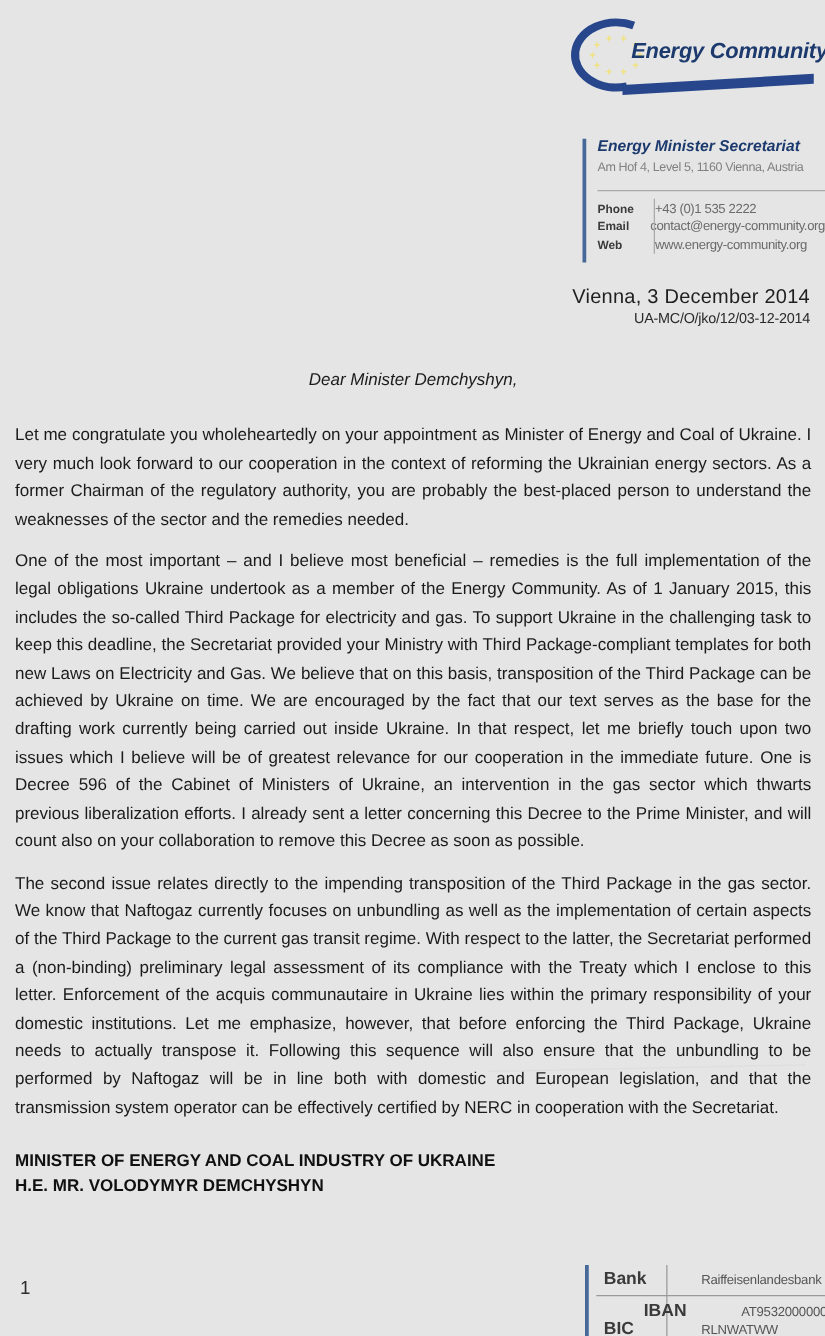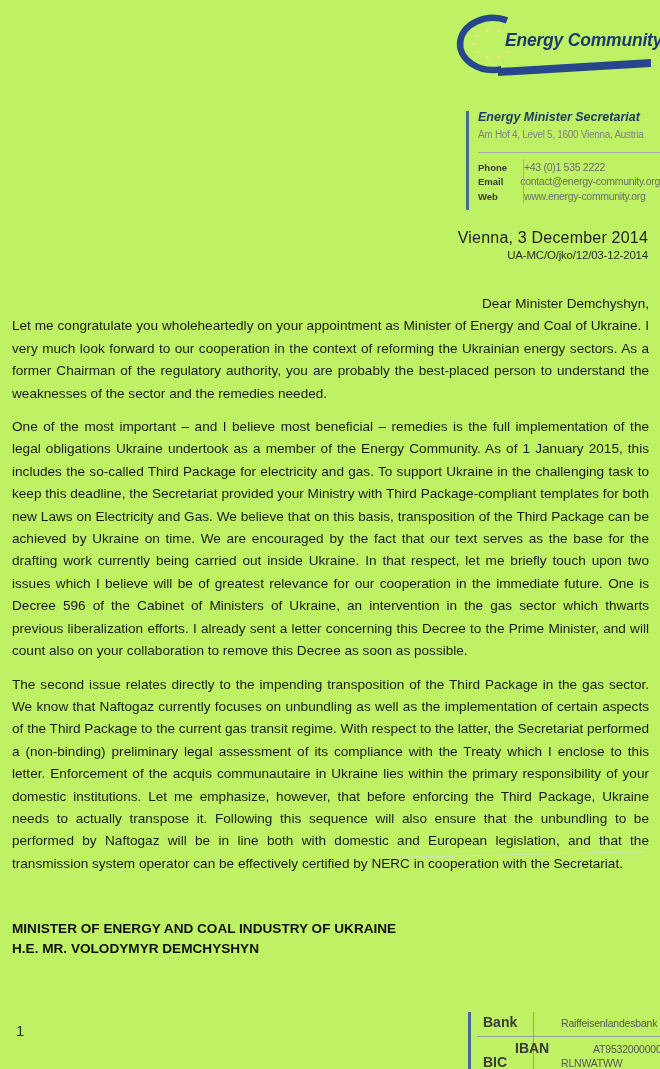--- a/index.html
+++ b/index.html
@@ -1,21 +1,21 @@
 <!DOCTYPE html>
 <html><head>
 <meta charset="utf-8">
 <style>
   html,body{margin:0;padding:0;background:#ffffff;}
   body{
     width:660px;height:1069px;position:relative;overflow:hidden;
     font-family:"Liberation Sans","DejaVu Sans",sans-serif;
     -webkit-font-smoothing:antialiased;
   }
-  .page{position:absolute;inset:0;background:#bef264;}
+  .page{position:absolute;inset:0;background:#e5e5e5;}
 
   
   .logo{position:absolute;left:450px;top:10px;width:205px;height:72px;}
   .logo svg{position:absolute;left:0;top:0;}
   .brand-text{
     position:absolute;left:55px;top:20px;width:150px;
     font-size:17.5px;font-weight:bold;font-style:italic;
     color:#1c3a6d;letter-spacing:-0.2px;white-space:nowrap;
   }
 
@@ -42,21 +42,21 @@
   .dateline{position:absolute;right:12px;top:229px;text-align:right;}
   .place-date{font-size:16px;color:#1f1f1f;letter-spacing:0.2px;}
   .reference{font-size:11.5px;color:#2a2a2a;margin-top:2px;letter-spacing:-0.2px;}
 
   
   .letter-body{
     position:absolute;left:12px;top:293px;width:637px;
     font-size:13.6px;line-height:22.4px;color:#1b1b1b;text-align:justify;
   }
   .letter-body p{margin:0 0 11px 0;}
-  .letter-body p.salutation{text-align:right;margin-bottom:0;}
+  .letter-body p.salutation{text-align:center;margin-bottom:22px;font-style:italic;}
 
   
   .scan-artifact{
     position:absolute;left:390px;top:854px;width:255px;height:1px;
     background:#dcdcdc;transform:rotate(-1.2deg);opacity:0.7;
   }
 
   
   .signature-block{
     position:absolute;left:12px;top:919px;
@@ -98,21 +98,21 @@
         <path transform="translate(48.9,20.7)" d="M0 -3.1 L0.8 -0.8 L3.1 0 L0.8 0.8 L0 3.1 L-0.8 0.8 L-3.1 0 L-0.8 -0.8 Z"></path>
         <path transform="translate(58.4,25.8)" d="M0 -3.1 L0.8 -0.8 L3.1 0 L0.8 0.8 L0 3.1 L-0.8 0.8 L-3.1 0 L-0.8 -0.8 Z"></path>
       </g>
     </svg>
     <span class="brand-text">Energy Community</span>
   </div>
 
   <div class="contact-card">
     <div class="accent-vline contact-accent"></div>
     <div class="org-name">Energy Minister Secretariat</div>
-    <div class="org-address">Am Hof 4, Level 5, 1600 Vienna, Austria</div>
+    <div class="org-address">Am Hof 4, Level 5, 1160 Vienna, Austria</div>
     <div class="contact-rule"></div>
     <div class="contact-table">
       <div class="contact-vdivider"></div>
       <div class="contact-row">
         <span class="contact-label">Phone</span>
         <span class="contact-value">+43 (0)1 535 2222</span>
       </div>
       <div class="contact-row">
         <span class="contact-label">Email</span>
         <span class="contact-value">contact@energy-community.org</span>

